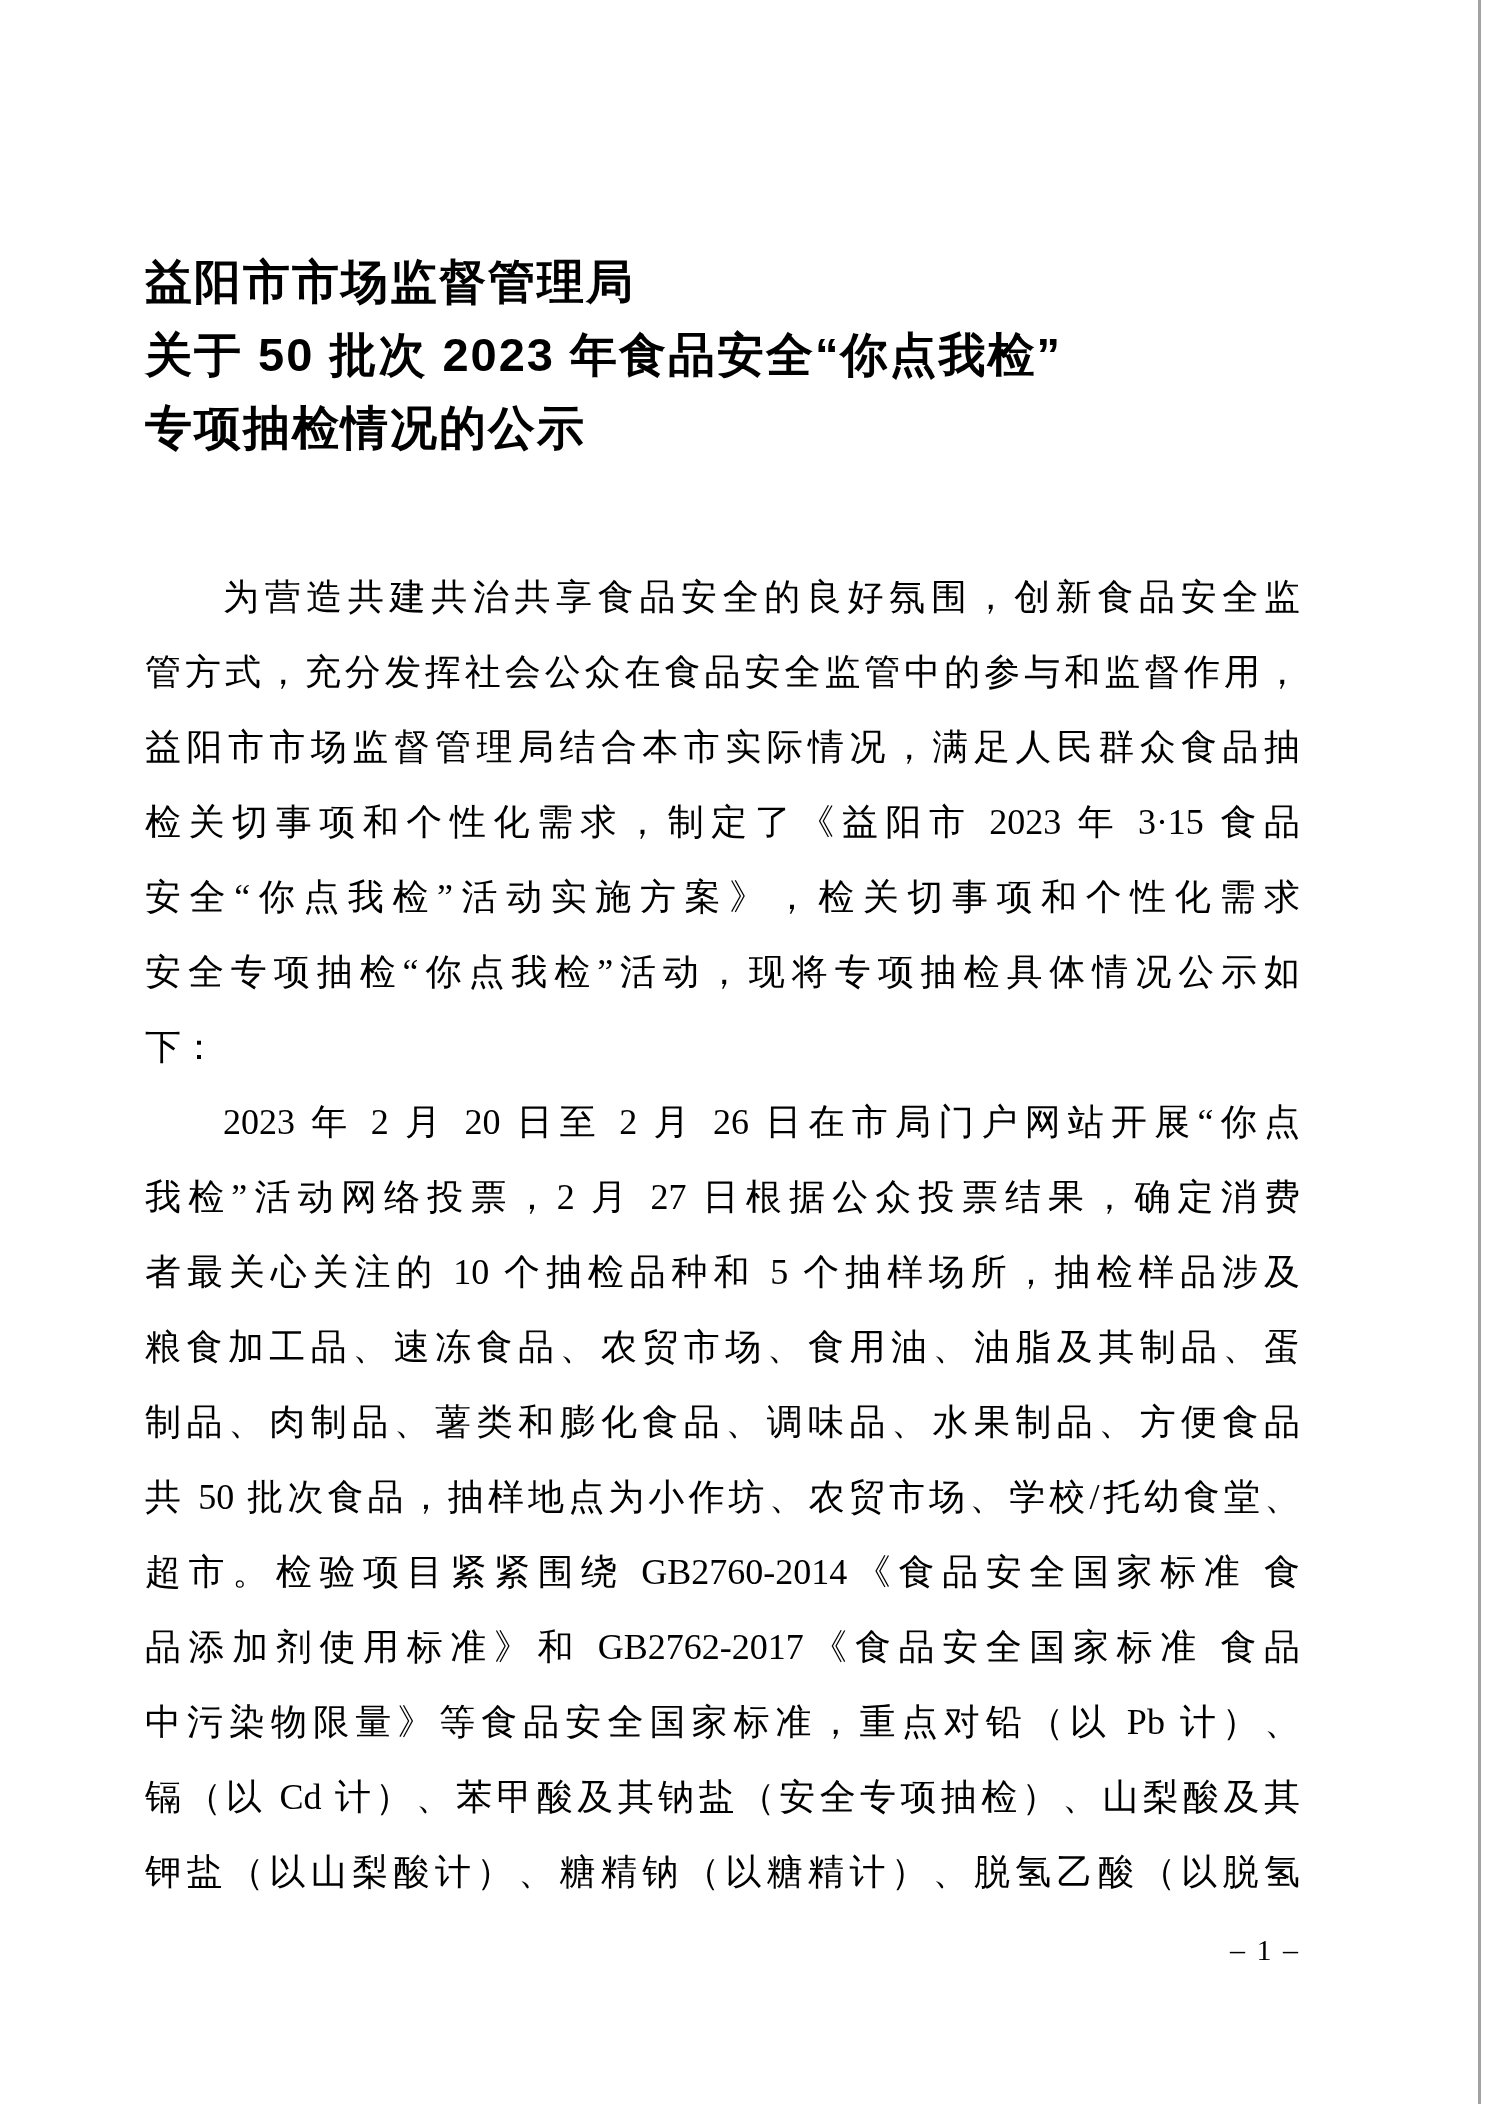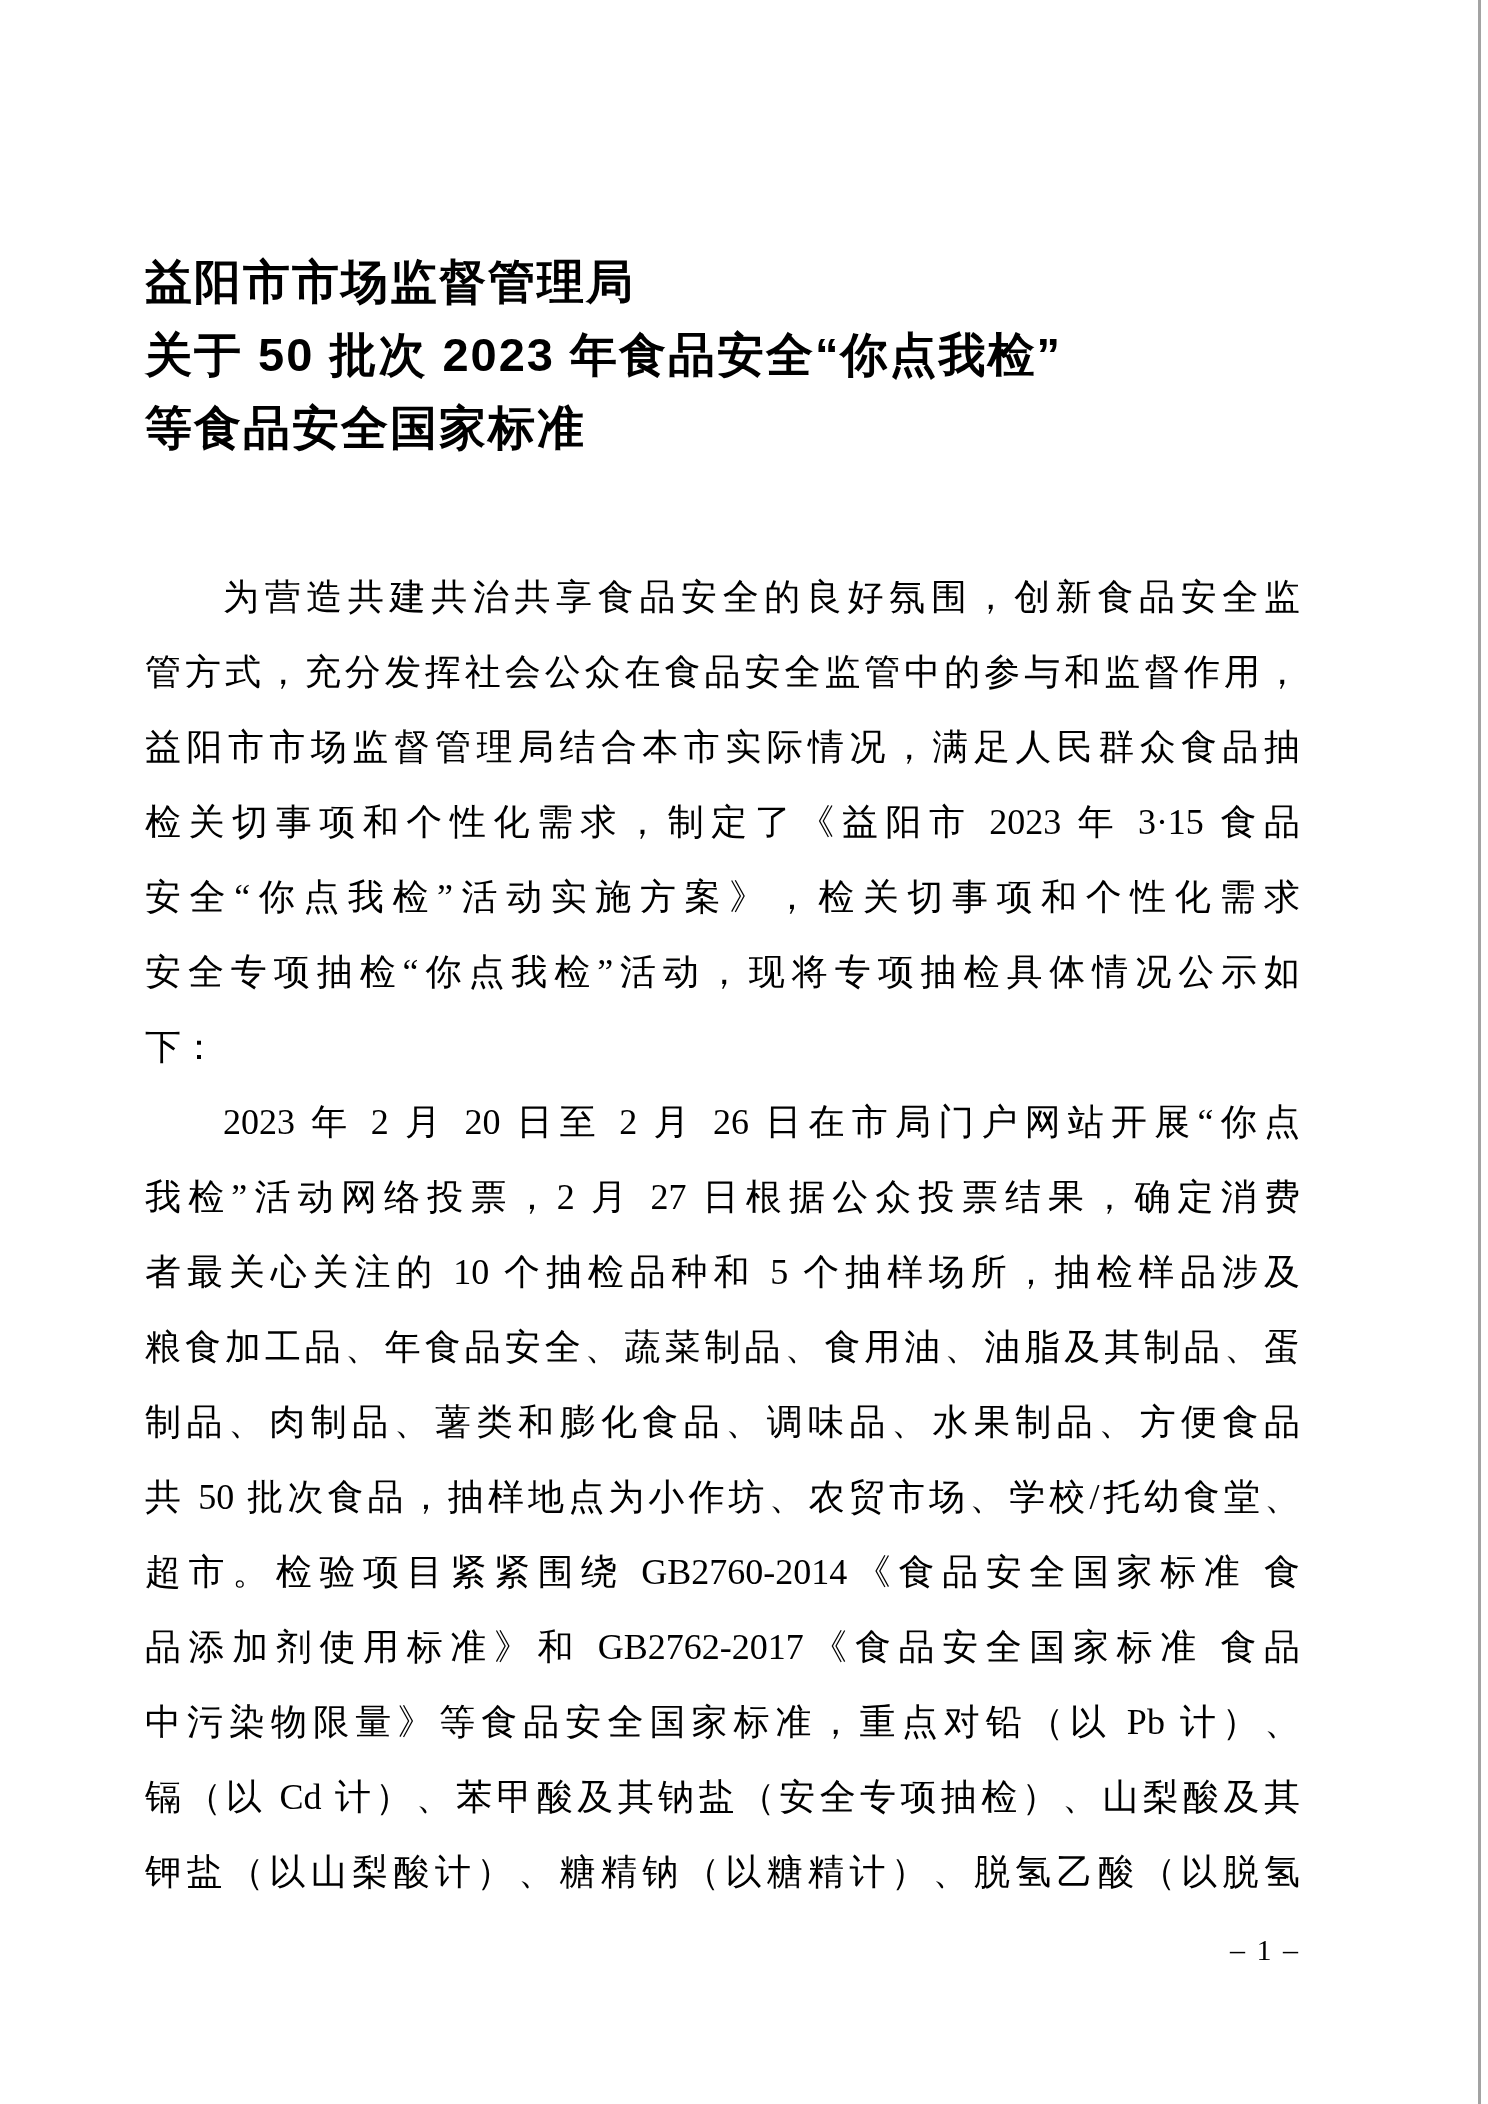--- a/index.html
+++ b/index.html
@@ -70,37 +70,37 @@
   }
 </style>
 </head>
 <body>
 
 <div class="page">
 
   <div class="doc-title">
     <div class="title-line">益阳市市场监督管理局</div>
     <div class="title-line">关于 50 批次 2023 年食品安全“你点我检”</div>
-    <div class="title-line">等食品安全国家标准</div>
+    <div class="title-line">专项抽检情况的公示</div>
   </div>
 
   <div class="doc-body">
 
     <div class="bline indent">为营造共建共治共享食品安全的良好氛围，创新食品安全监</div>
     <div class="bline">管方式，充分发挥社会公众在食品安全监管中的参与和监督作用，</div>
     <div class="bline">益阳市市场监督管理局结合本市实际情况，满足人民群众食品抽</div>
     <div class="bline">检关切事项和个性化需求，制定了《益阳市 2023 年 3·15 食品</div>
     <div class="bline">安全“你点我检”活动实施方案》，检关切事项和个性化需求</div>
     <div class="bline">安全专项抽检“你点我检”活动，现将专项抽检具体情况公示如</div>
     <div class="bline para-end">下：</div>
 
     <div class="bline indent">2023 年 2 月 20 日至 2 月 26 日在市局门户网站开展“你点</div>
     <div class="bline">我检”活动网络投票，2 月 27 日根据公众投票结果，确定消费</div>
     <div class="bline">者最关心关注的 10 个抽检品种和 5 个抽样场所，抽检样品涉及</div>
-    <div class="bline">粮食加工品、年食品安全、蔬菜制品、食用油、油脂及其制品、蛋</div>
+    <div class="bline">粮食加工品、速冻食品、农贸市场、食用油、油脂及其制品、蛋</div>
     <div class="bline">制品、肉制品、薯类和膨化食品、调味品、水果制品、方便食品</div>
     <div class="bline">共 50 批次食品，抽样地点为小作坊、农贸市场、学校/托幼食堂、</div>
     <div class="bline">超市。检验项目紧紧围绕 GB2760-2014《食品安全国家标准 食</div>
     <div class="bline">品添加剂使用标准》和 GB2762-2017《食品安全国家标准 食品</div>
     <div class="bline">中污染物限量》等食品安全国家标准，重点对铅（以 Pb 计）、</div>
     <div class="bline">镉（以 Cd 计）、苯甲酸及其钠盐（安全专项抽检）、山梨酸及其</div>
     <div class="bline">钾盐（以山梨酸计）、糖精钠（以糖精计）、脱氢乙酸（以脱氢</div>
   </div>
 
   <div class="doc-footer">– 1 –</div>

